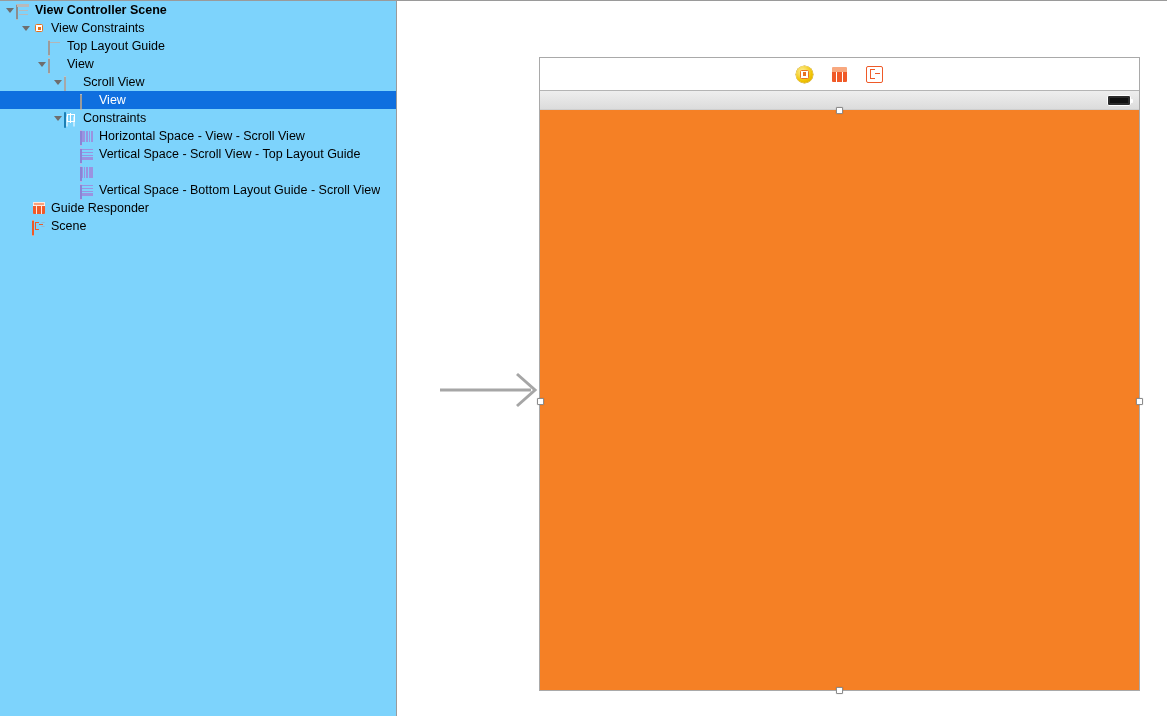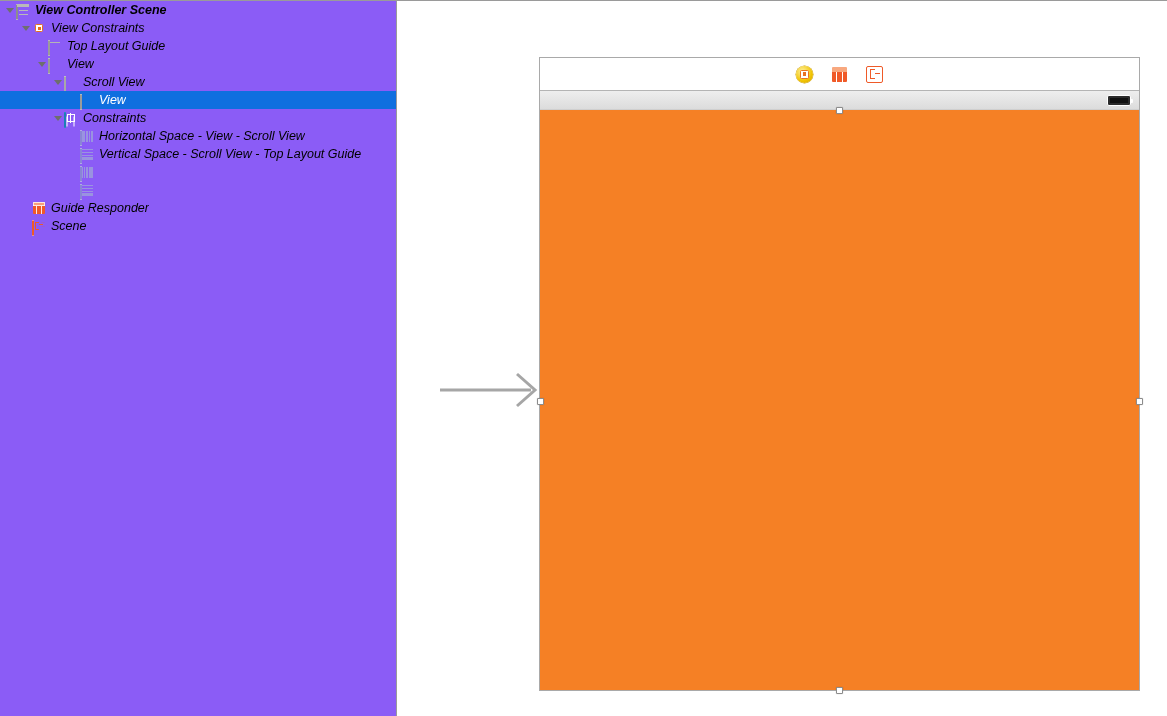--- a/index.html
+++ b/index.html
@@ -28,23 +28,22 @@
     width: 1167px; height: 1px;
     background: #9a9a9a;
   }
 
   
   #outline-pane {
     position: absolute;
     left: 0; top: 1px;
     width: 396px;
     height: 715px;
-    background: #8b5cf6;
+    background: #7dd3fc;
     overflow: hidden;
-    font-style: italic;
   }
   .pane-divider {
     position: absolute;
     left: 396px; top: 0;
     width: 1px; height: 716px;
     background: #9a9a9a;
   }
 
   .tree-row {
     position: relative;
@@ -535,20 +534,21 @@
         </div>
         <div class="tree-row">
           <span class="spacer" style="width: 68px;"></span>
           <span class="twisty"></span>
           <span class="ico"><span class="ico-con horzB"><span class="bars"></span></span></span>
         </div>
         <div class="tree-row">
           <span class="spacer" style="width: 68px;"></span>
           <span class="twisty"></span>
           <span class="ico"><span class="ico-con vert"><span class="bars"></span></span></span>
+          <span class="row-label">Vertical Space - Bottom Layout Guide - Scroll View</span>
         </div>
         <div class="tree-row">
           <span class="spacer" style="width: 20px;"></span>
           <span class="twisty"></span>
           <span class="ico"><span class="ico-responder"><span class="cube-lines"></span></span></span>
           <span class="row-label">Guide Responder</span>
         </div>
         <div class="tree-row">
           <span class="spacer" style="width: 20px;"></span>
           <span class="twisty"></span>

